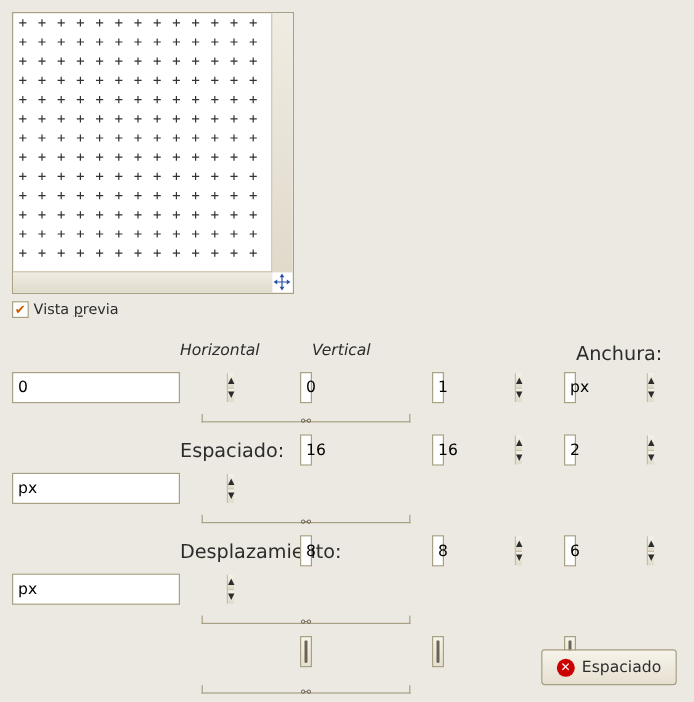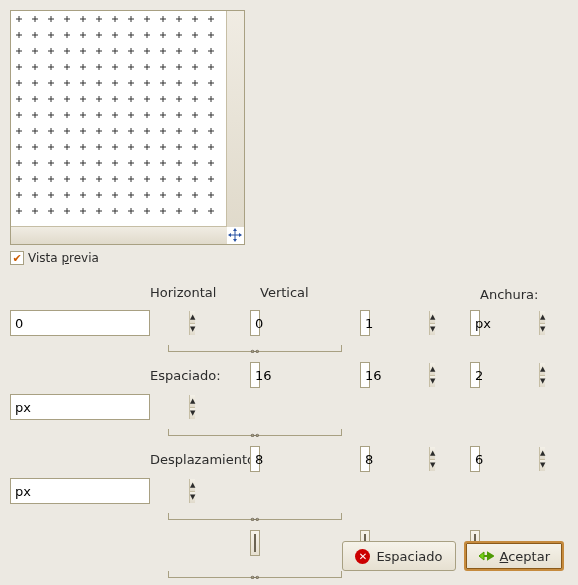--- a/index.html
+++ b/index.html
@@ -58,23 +58,24 @@
 .table {
   margin-top: 20px;
   display: grid;
   grid-template-columns: 140px 100px 10px 100px 10px 100px 10px 70px;
   row-gap: 6px;
   align-items: center;
 }
 .hdr {
   font-size: 13px;
   padding-bottom: 4px;
+  font-style: italic;
 }
 .row-label {
-  font-size: 13px;
+  font-size: 16px;
   padding-right: 24px;
 }
 .spin {
   height: 26px;
   border: 1px solid #a8a082;
   background: #fff;
   display: flex;
   align-items: stretch;
 }
 .spin input {
@@ -340,22 +341,13 @@
     <div></div>
     <div></div>
     <div></div>
 </div>
 
 <div class="buttons">
   <div class="btn">
     <span class="cancel-icon">✕</span>
     <span>Espaciado</span>
   </div>
-  <div class="btn primary">
-    <span class="accept-icon">
-      <svg width="16" height="14">
-          <path d="M1 7 L6 7 L6 4 L1 7 L6 10 L6 7 M6 7 L15 7" stroke="#4e9a06" stroke-width="2" fill="#73d216" transform="scale(-1,1) translate(-16,0)"></path>
-          <path d="M2 7 L10 7 M10 3 L15 7 L10 11 Z" fill="#73d216" stroke="#4e9a06" transform="scale(-1,1) translate(-16,0)"></path>
-        </svg>
-    </span>
-    <span><span class="underline">A</span><span>ceptar</span></span>
-  </div>
 </div>
 
 </body></html>

